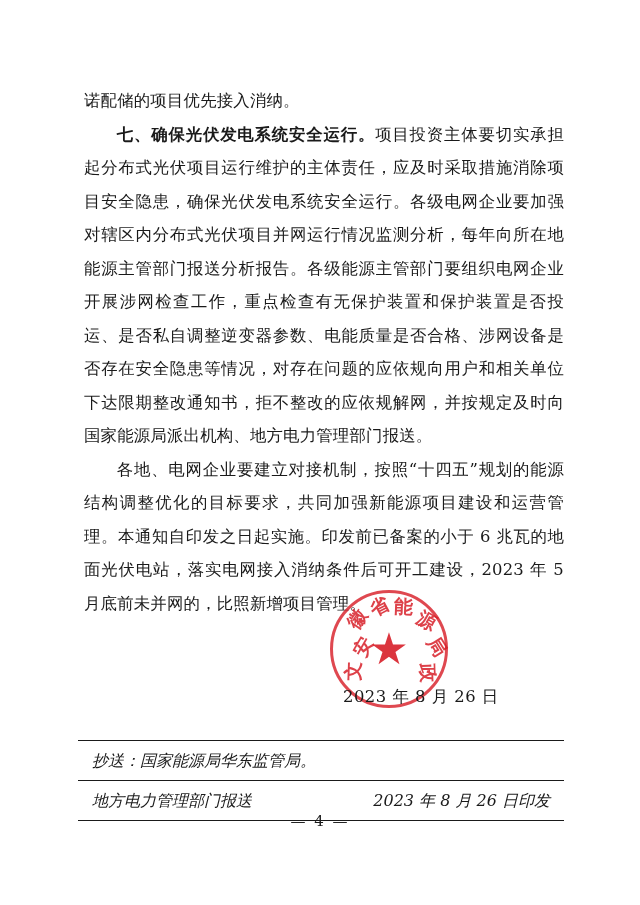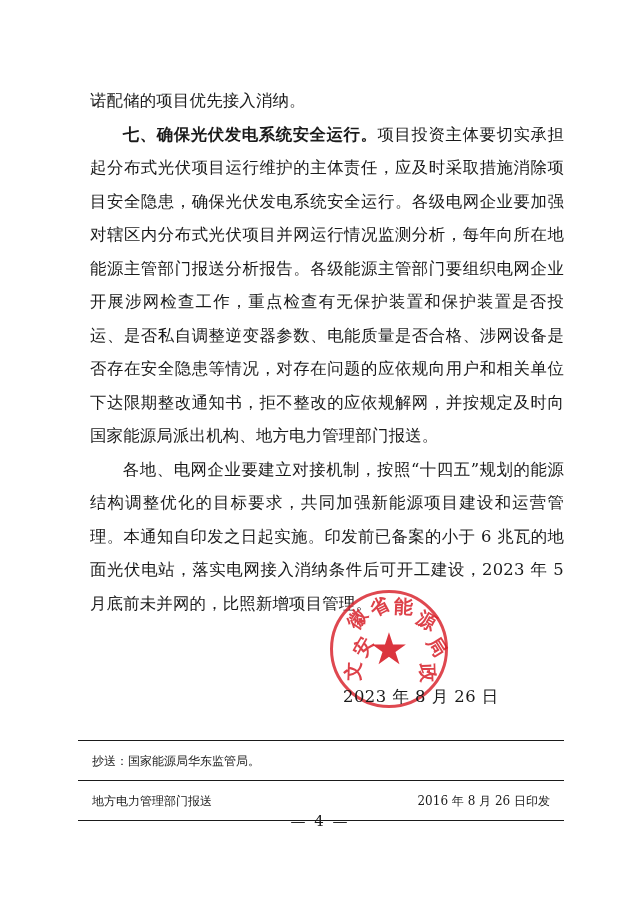--- a/index.html
+++ b/index.html
@@ -23,21 +23,21 @@
     height: 905px;
     background: #ffffff;
   }
   .content {
     position: absolute;
     left: 78px;
     top: 84px;
     width: 486px;
   }
   p.para {
-    margin: 0 0 0 12px;
+    margin: 0 0 0 6px;
     font-size: 16.4px;
     line-height: 33.5px;
     text-align: justify;
     text-justify: inter-ideograph;
     letter-spacing: 0.2px;
   }
   p.indent {
     text-indent: 2em;
   }
   .bold-head {
@@ -113,25 +113,26 @@
     top: 740px;
     width: 486px;
   }
   .hr {
     border: 0;
     border-top: 1px solid #1a1a1a;
     margin: 0;
     height: 0;
   }
   .footer-row {
-    font-size: 12px;
+    font-size: 16px;
     line-height: 22px;
     padding: 9px 14px 8px 14px;
     display: flex;
     justify-content: space-between;
+    font-style: italic;
   }
   .footer-row.single {
     display: block;
   }
   .page-num {
     position: absolute;
     left: 0;
     top: 812px;
     width: 640px;
     text-align: center;
@@ -179,20 +180,20 @@
   </div>
 
   <div class="footer">
     <hr class="hr">
     <div class="footer-row single">
       <span>抄送：国家能源局华东监管局。</span>
     </div>
     <hr class="hr">
     <div class="footer-row">
       <span>地方电力管理部门报送</span>
-      <span class="num">2016 年 8 月 26 日印发</span>
+      <span class="num">2023 年 8 月 26 日印发</span>
     </div>
     <hr class="hr">
   </div>
 
   <div class="page-num num">— 4 —</div>
 
 </div>
 
 </body></html>

